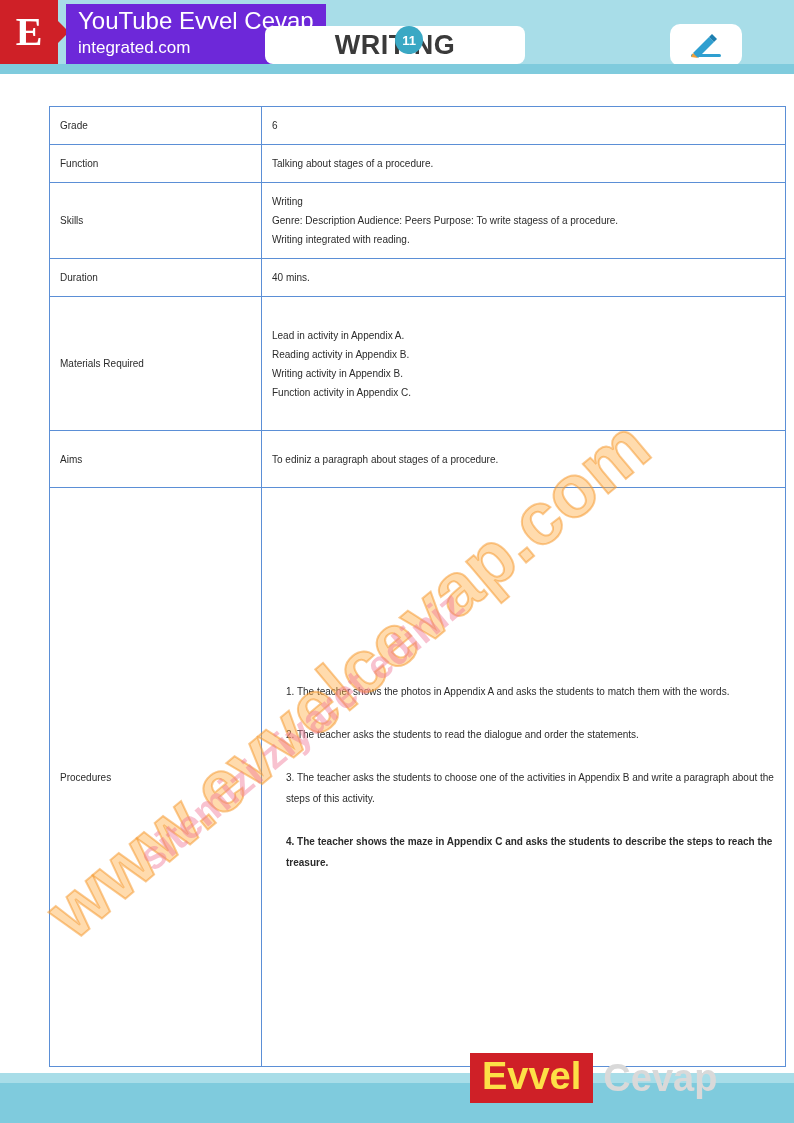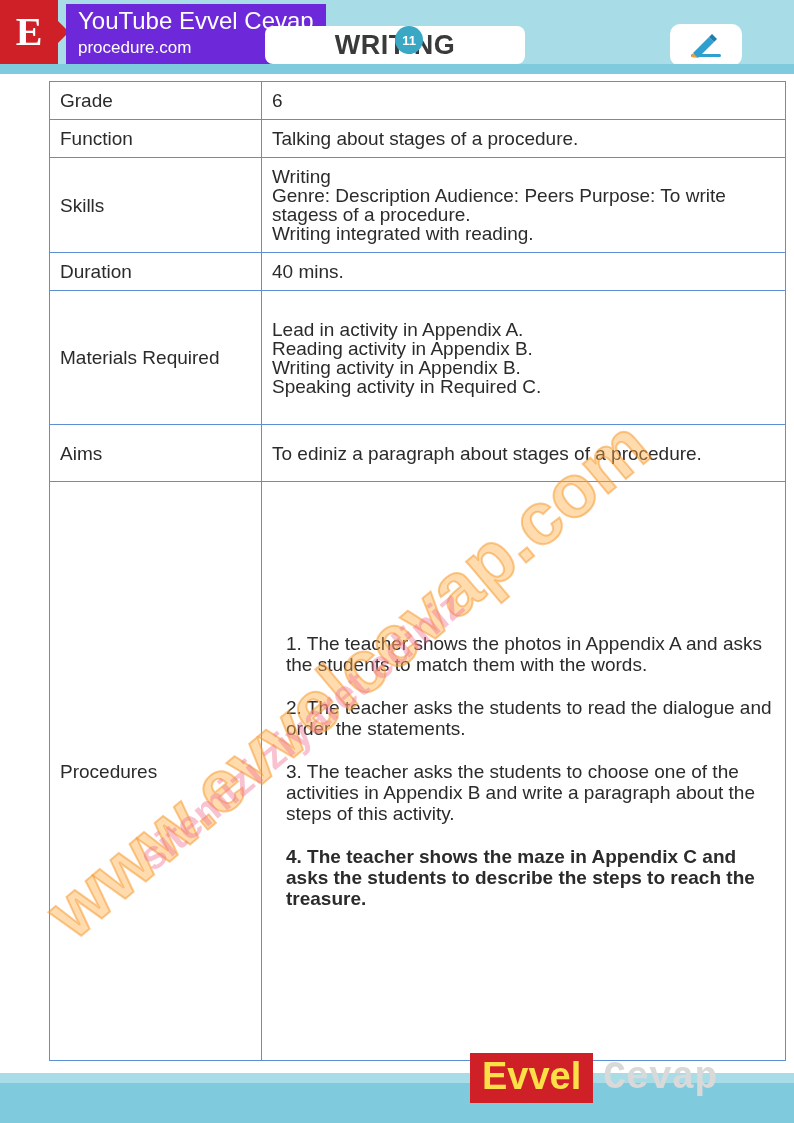--- a/index.html
+++ b/index.html
@@ -104,25 +104,25 @@
     border-radius: 10px;
     display: flex;
     align-items: center;
     justify-content: center;
   }
 
   
   .lesson-table {
     position: absolute;
     left: 49px;
-    top: 81px;
+    top: 106px;
     width: 696px;
     border-collapse: collapse;
     table-layout: fixed;
-    font-size: 19px;
+    font-size: 10px;
     color: #2b2b2b;
     background: transparent;
   }
   .lesson-table td {
     border: 1px solid #5b8fd6;
     padding: 9px 9px 9px 10px;
     vertical-align: middle;
     line-height: 19px;
   }
   .lesson-table td.label {
@@ -223,33 +223,32 @@
     padding: 1px 12px 5px 12px;
     line-height: 44px;
     font-family: "Liberation Sans", sans-serif;
   }
   .footer-logo .fl-grey {
     color: #d9d9d9;
     font-size: 38px;
     font-weight: bold;
     line-height: 44px;
     padding-left: 10px;
-    font-family: Liberation Mono, monospace;
   }
 </style>
 </head>
 <body>
 
 <div class="header-band">
   <div class="logo-block">
     <span class="logo-letter">E</span>
   </div>
   <div class="brand-box">
     <div class="brand-title">YouTube Evvel Cevap</div>
-    <div class="brand-sub">procedure.com</div>
+    <div class="brand-sub">integrated.com</div>
   </div>
   <div class="title-pill">
     <span>WRITING</span>
   </div>
   <div class="icon-pill">
     <svg width="34" height="26" viewBox="0 0 34 26" aria-hidden="true">
       <path d="M4 21 L20 5 L25 10 L9 26 Z" fill="#2f9fd0"></path>
       <path d="M20 5 L23 2 L28 7 L25 10 Z" fill="#1d7fb0"></path>
       <rect x="2" y="22" width="30" height="3" rx="1.5" fill="#2f9fd0"></rect>
       <path d="M4 21 L9 26 L2 25 Z" fill="#f0a03a"></path>
@@ -276,21 +275,21 @@
     </tr>
     <tr>
       <td class="label">Duration</td>
       <td class="value">40 mins.</td>
     </tr>
     <tr>
       <td class="label">Materials Required</td>
       <td class="value multiline tall-materials">Lead in activity in Appendix A.
 Reading activity in Appendix B.
 Writing activity in Appendix B.
-Speaking activity in Required C.</td>
+Function activity in Appendix C.</td>
     </tr>
     <tr>
       <td class="label">Aims</td>
       <td class="value tall-aims">To ediniz a paragraph about stages of a procedure.</td>
     </tr>
     <tr>
       <td class="label procedures-label">Procedures</td>
       <td class="value procedures-value">
         <p class="proc-line">1. The teacher shows the photos in Appendix A and asks the students to match them with the words.</p>
         <p class="proc-line">2. The teacher asks the students to read the dialogue and order the statements.</p>

